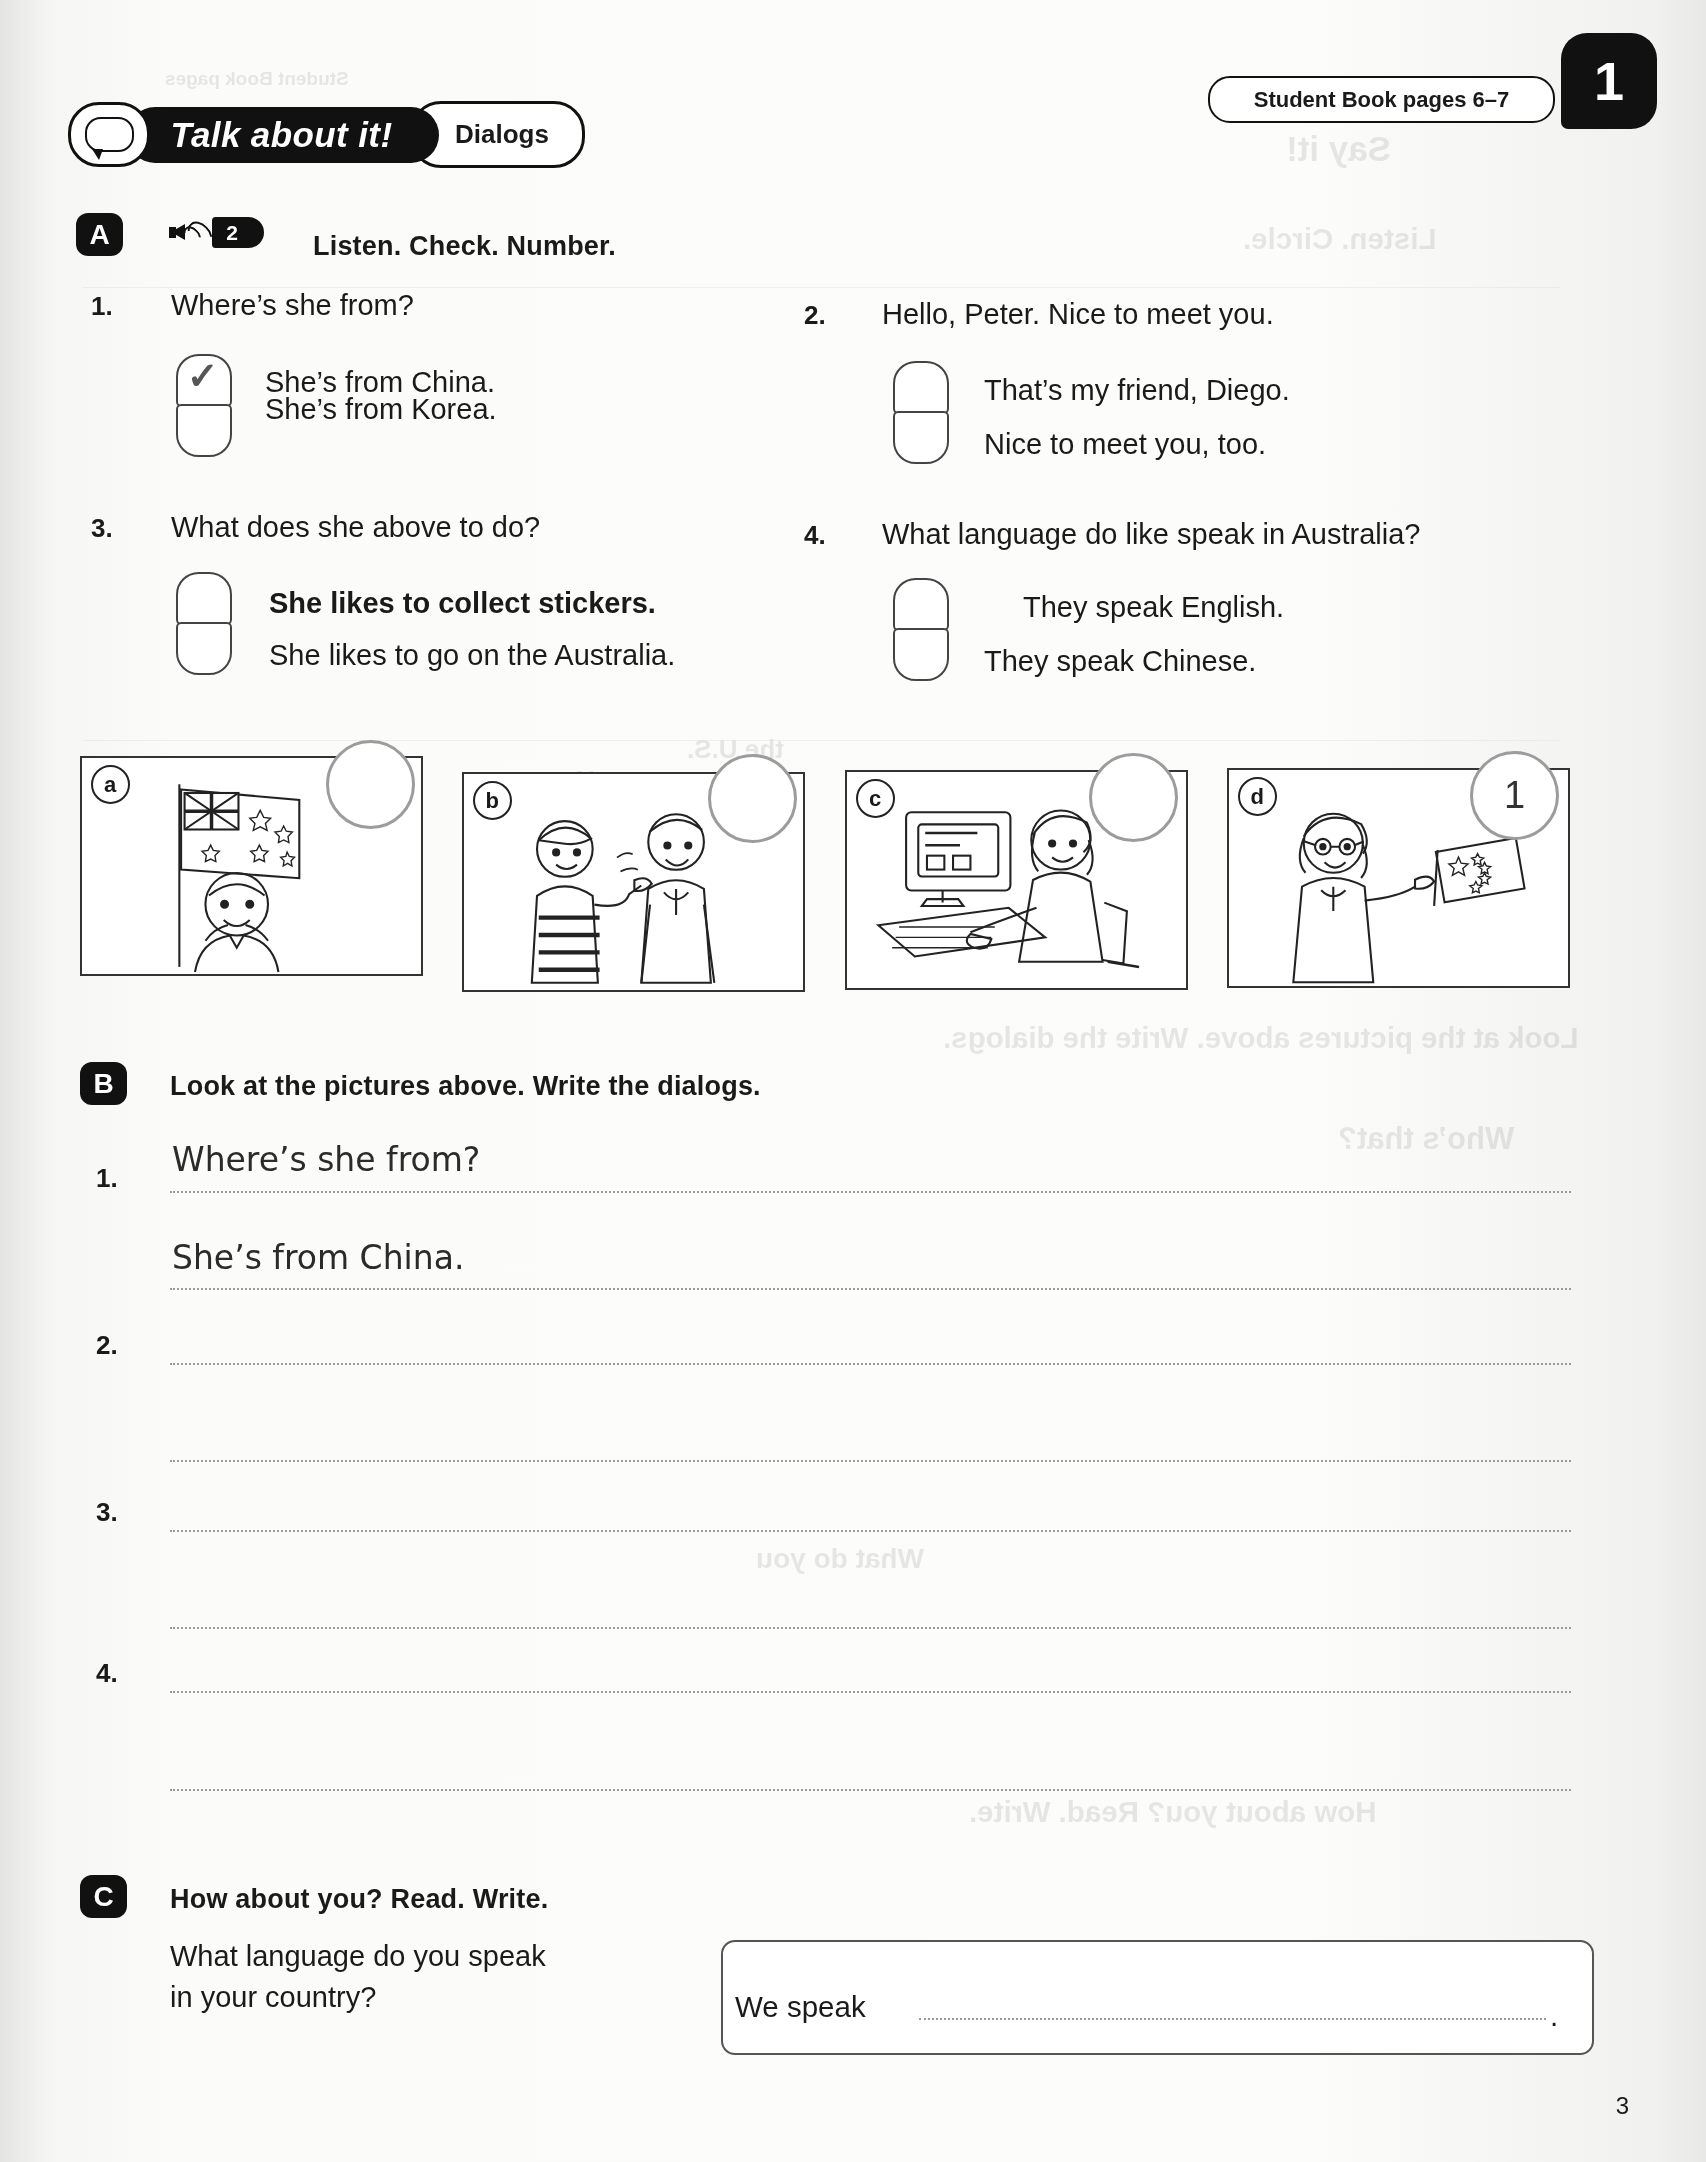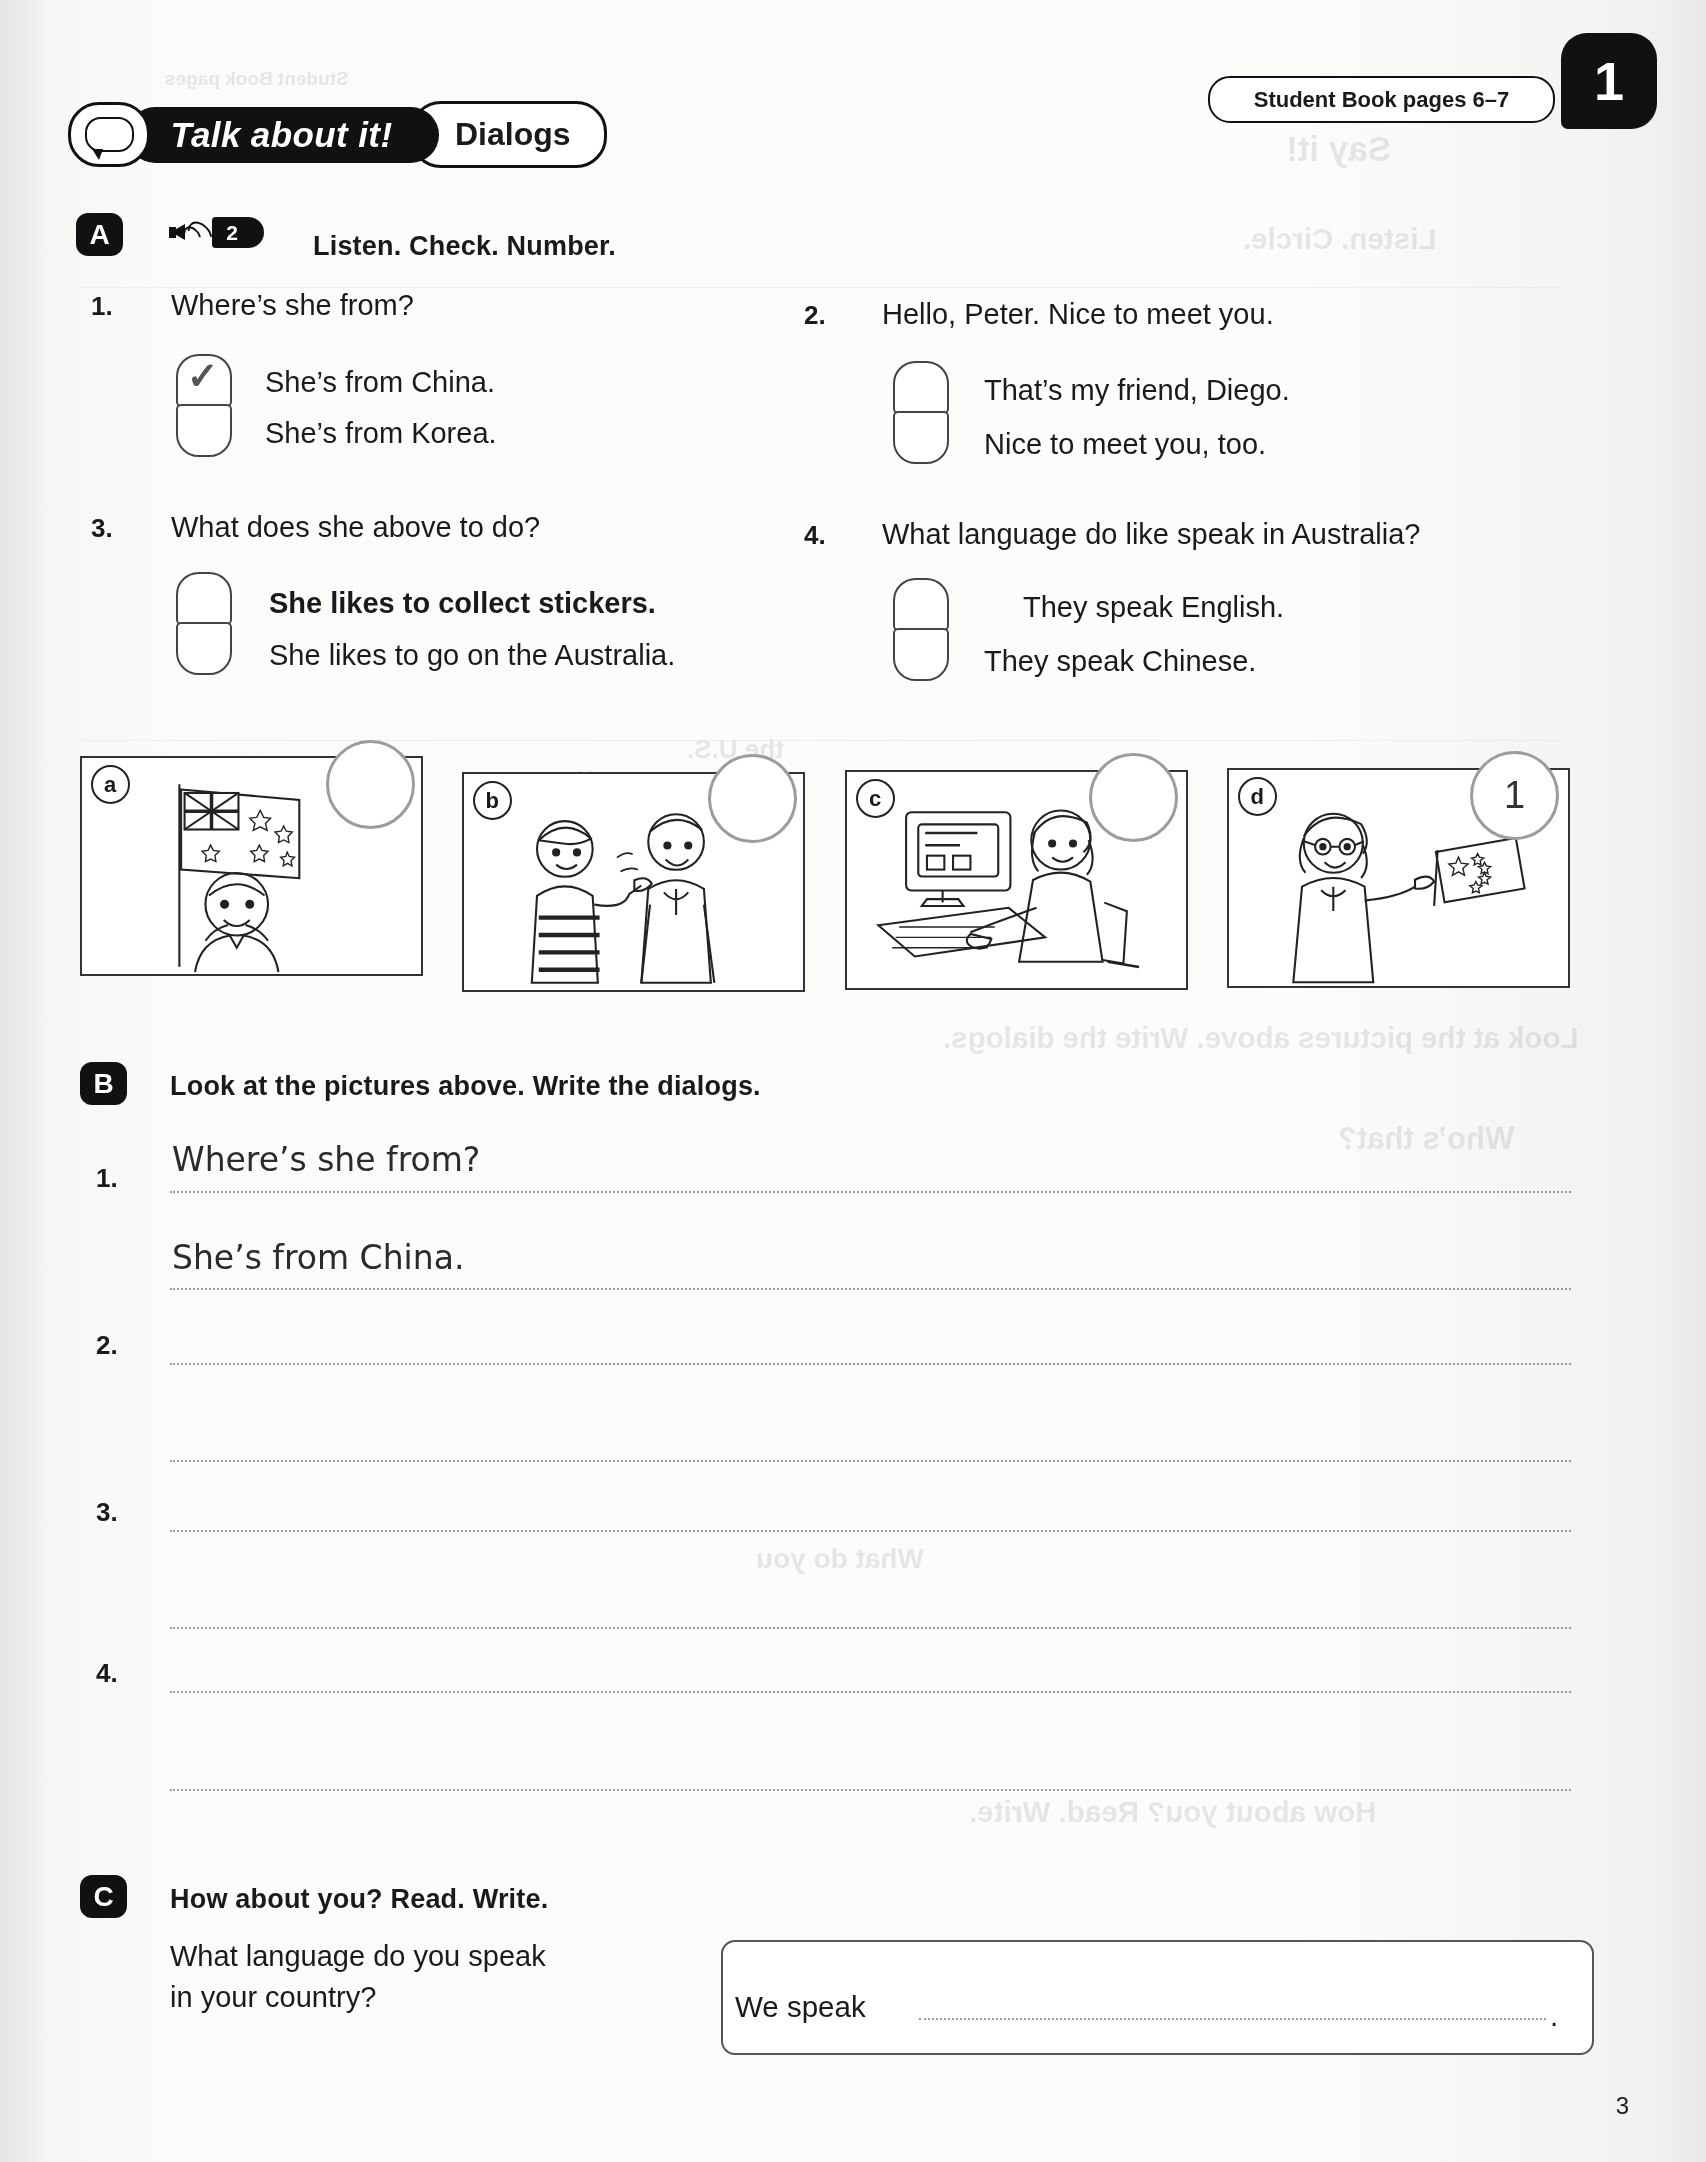--- a/index.html
+++ b/index.html
@@ -87,21 +87,21 @@
   }
   .dialogs-pill {
     margin-left: -29.5px;
     background: #fff;
     border: 3.5px solid #111;
     height: 61px;
     padding: 0 33px 0 42px;
     border-radius: 31px;
     display: flex;
     align-items: center;
-    font-size: 32px;
+    font-size: 26px;
     font-weight: bold;
     z-index: 1;
   }
   .sb-pages {
     position: absolute;
     right: 152px; top: 76px;
     width: 343px; height: 43px;
     border: 2.6px solid #111;
     border-radius: 22px;
     background: #fff;
@@ -334,21 +334,21 @@
   </div>
   <div class="sec-title" style="left:313px; top:231px;">Listen. Check. Number.</div>
 
   <div class="qnum" style="left:91px; top:291px;">1.</div>
   <div class="qtext" style="left:171px; top:289px;">Where’s she from?</div>
   <div class="choice-box top" style="left:176px; top:354px;">
     <span class="check">✓</span>
   </div>
   <div class="choice-text" style="left:265px; top:366px;">She’s from China.</div>
   <div class="choice-box bot" style="left:176px; top:404px;"></div>
-  <div class="choice-text" style="left:265px; top:417px;">She’s from Korea.</div>
+  <div class="choice-text" style="left:265px; top:393px;">She’s from Korea.</div>
 
   <div class="qnum" style="left:804px; top:300px;">2.</div>
   <div class="qtext" style="left:882px; top:298px;">Hello, Peter. Nice to meet you.</div>
   <div class="choice-box top" style="left:893px; top:361px;"></div>
   <div class="choice-text" style="left:984px; top:374px;">That’s my friend, Diego.</div>
   <div class="choice-box bot" style="left:893px; top:411px;"></div>
   <div class="choice-text" style="left:984px; top:428px;">Nice to meet you, too.</div>
 
   <div class="qnum" style="left:91px; top:513px;">3.</div>
   <div class="qtext" style="left:171px; top:511px;">What does she above to do?</div>

